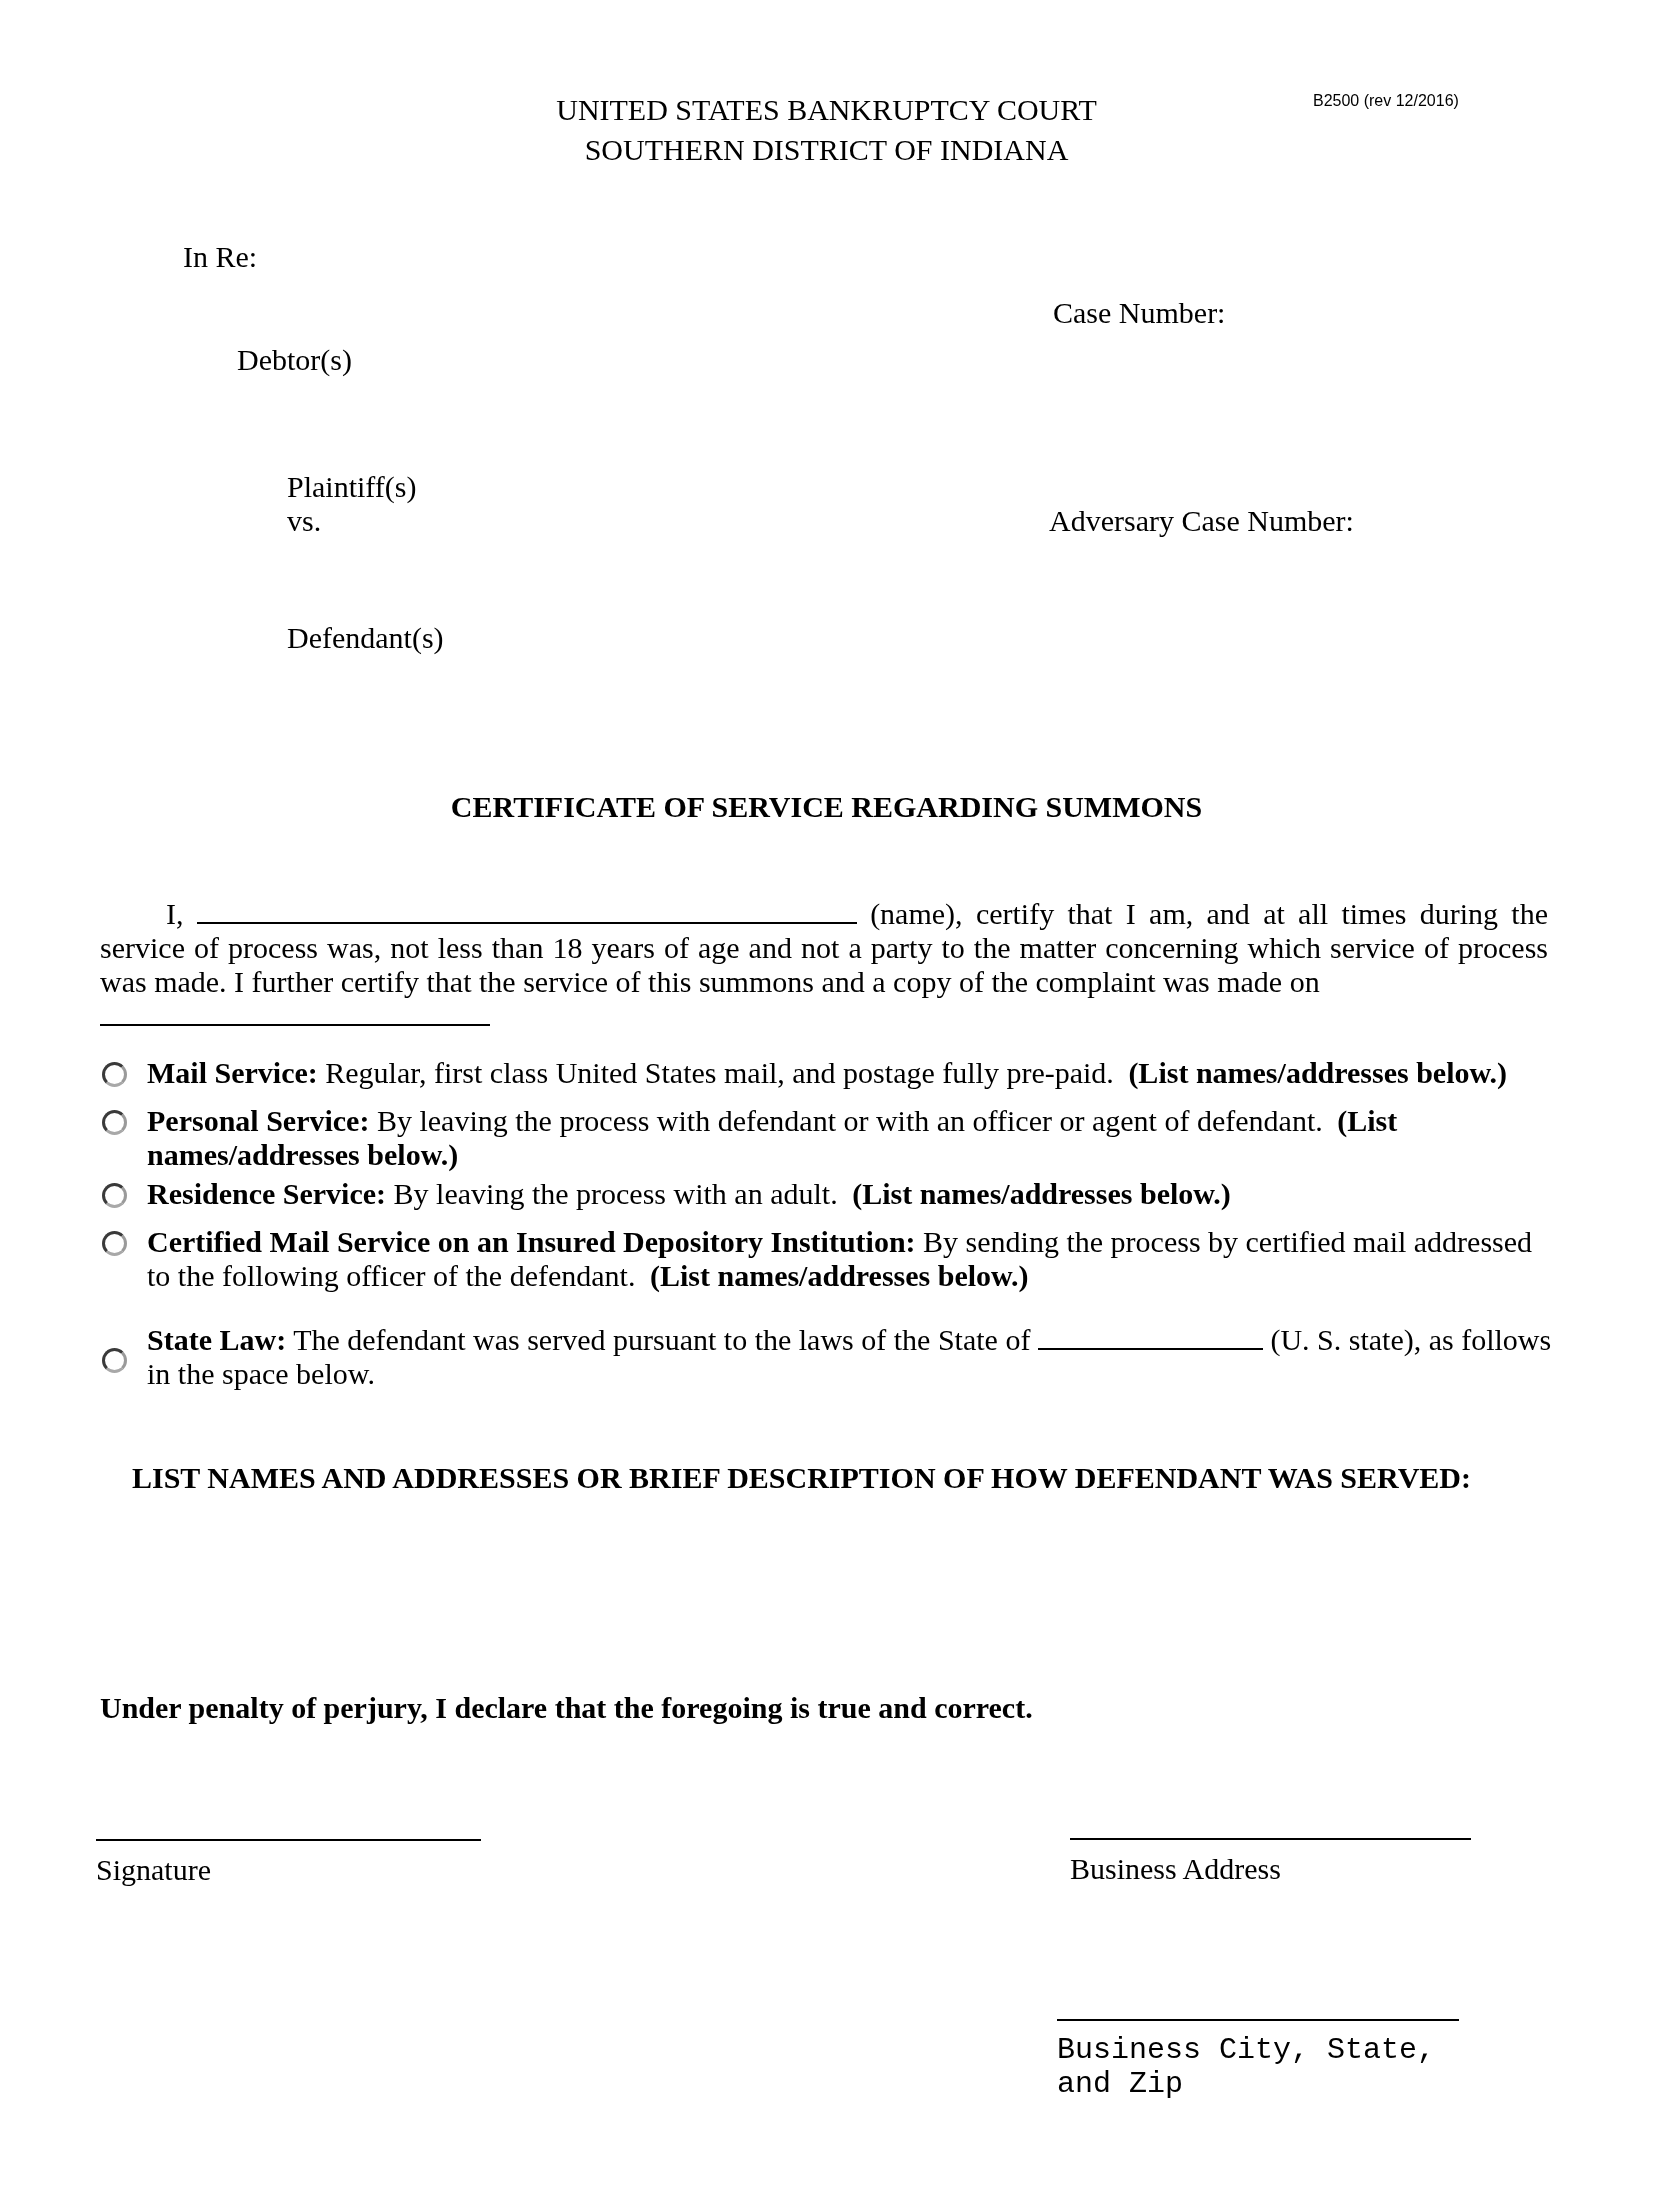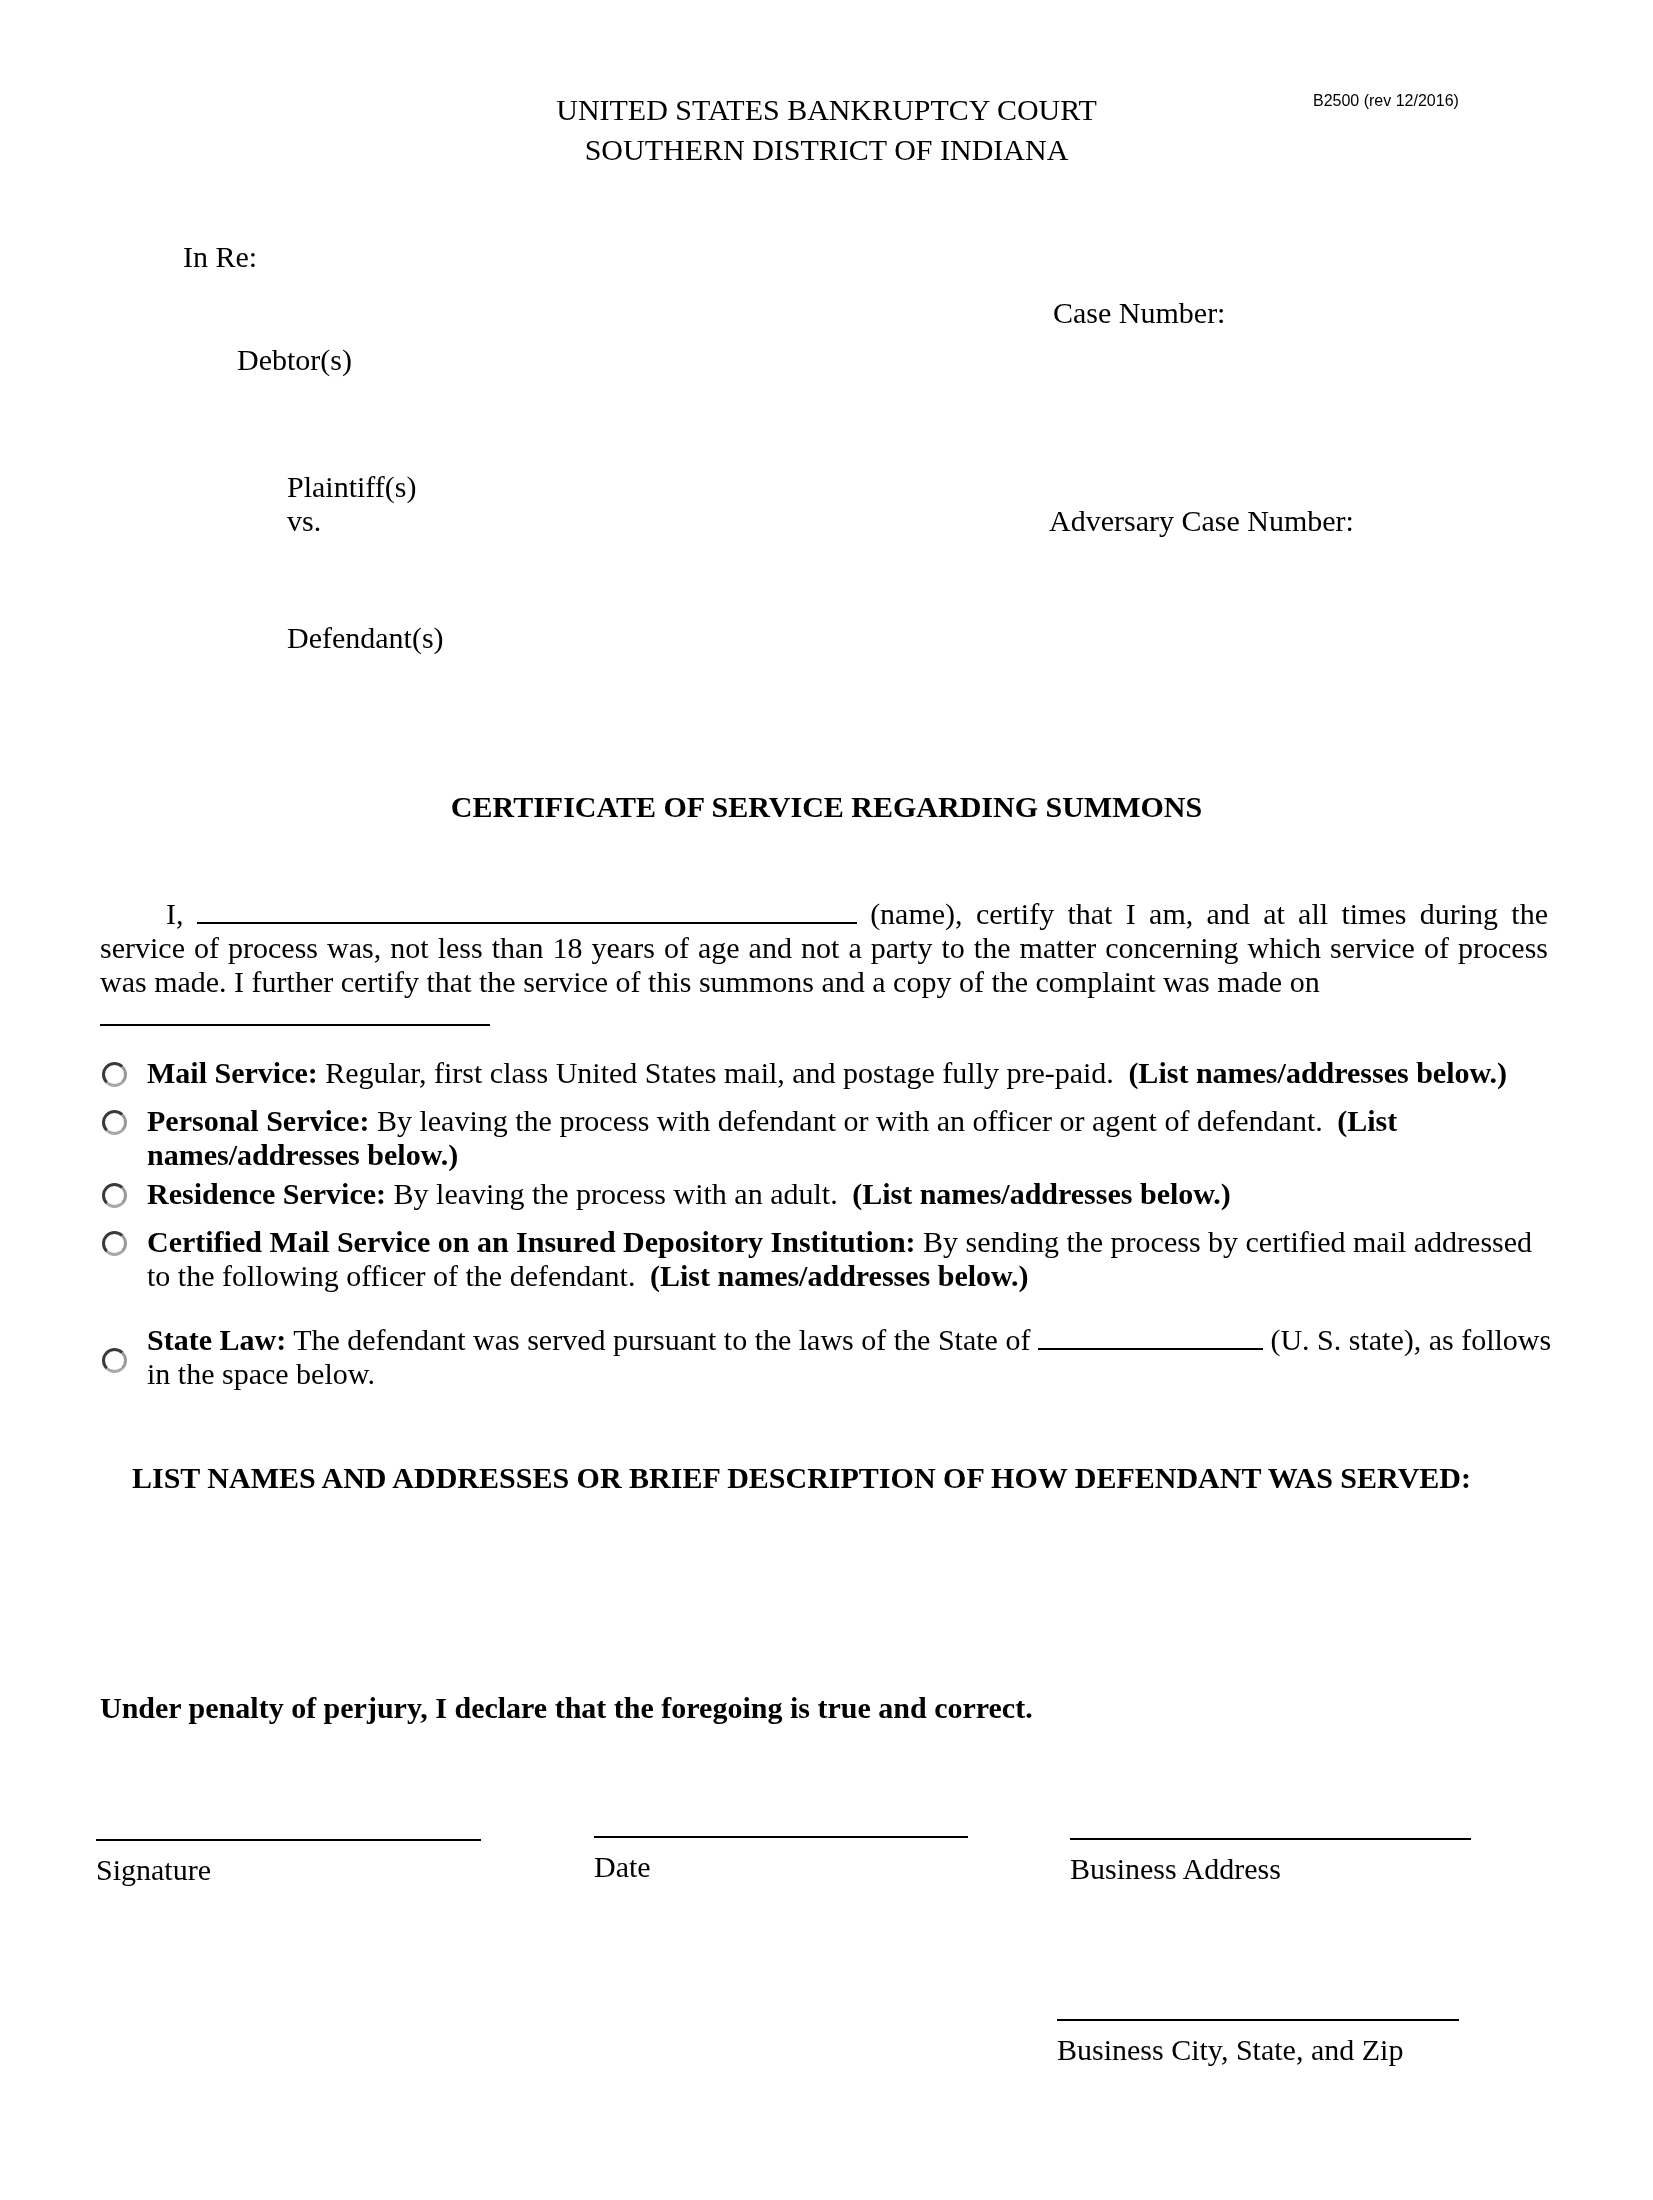--- a/index.html
+++ b/index.html
@@ -56,21 +56,21 @@
   .declaration {
     position:absolute; left:100px; top:1691px; width:1200px; font-weight:bold;
   }
 
   .sigcol { position:absolute; }
   .sigcol .fill-line { border-top:2px solid #000; height:0; }
   .sigcol .sig-label { margin-top:12px; }
   .col-signature { left:96px;  top:1839px; width:385px; }
   .col-date      { left:594px; top:1836px; width:374px; }
   .col-address   { left:1070px; top:1838px; width:401px; }
-  .col-city      { left:1057px; top:2019px; width:402px; }
+  .col-city      { left:1057px; top:2019px; width:402px;font-family:Liberation Mono, monospace; }
 </style>
 </head>
 <body>
 
 <div class="page">
 
   <div class="form-number">B2500 (rev 12/2016)</div>
 
   <div class="court-header">
     <div>UNITED STATES BANKRUPTCY COURT</div>
@@ -138,24 +138,20 @@
 
   <div class="abs" style="left:100px; top:1510px; width:1448px; height:160px;"></div>
 
   <div class="declaration">Under penalty of perjury, I declare that the foregoing is true and correct.</div>
 
   <div class="sigcol col-signature">
     <div class="fill-line"></div>
     <div class="sig-label">Signature</div>
   </div>
 
-  <div class="sigcol col-date">
-    <div class="fill-line"></div>
-    <div class="sig-label">Date</div>
-  </div>
 
   <div class="sigcol col-address">
     <div class="fill-line"></div>
     <div class="sig-label">Business Address</div>
   </div>
 
   <div class="sigcol col-city">
     <div class="fill-line"></div>
     <div class="sig-label">Business City, State, and Zip</div>
   </div>

